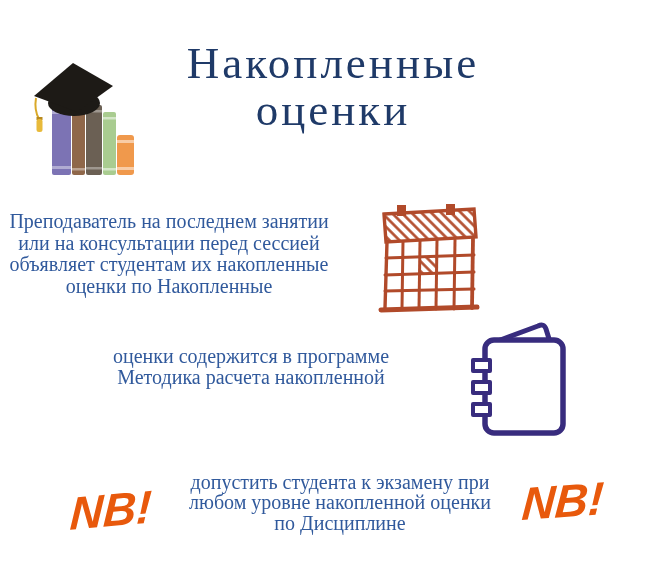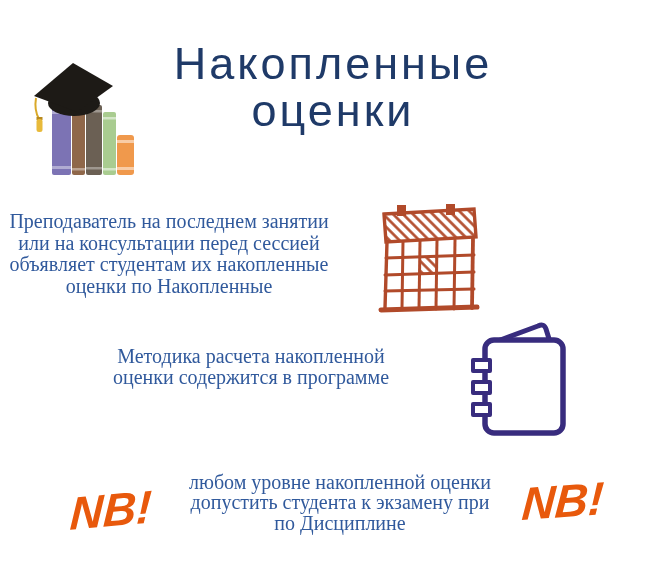--- a/index.html
+++ b/index.html
@@ -2,21 +2,21 @@
 <html><head>
 <meta charset="utf-8">
 <style>
   html,body{margin:0;padding:0;background:#fff;}
   .slide{
     position:relative;width:670px;height:576px;background:#ffffff;
     overflow:hidden;font-family:"Liberation Serif",serif;
   }
   .title{
     position:absolute;left:163px;top:40px;width:340px;margin:0;
-    font-family:Liberation Sans, sans-serif;font-weight:400;
+    font-family:Liberation Serif, serif;font-weight:400;
     font-size:45px;line-height:47px;letter-spacing:3px;
     color:#1F3A68;text-align:center;
   }
   .title span{display:block;}
   .para{
     position:absolute;margin:0;text-align:center;
     color:#30599C;font-size:20px;line-height:21.5px;
     font-family:"Liberation Serif",serif;
   }
   .para span{display:block;text-align:center;}
@@ -106,42 +106,42 @@
         <path d="M15,79 L104,76" stroke-width="3"></path>
         <path d="M15,95 L104,93" stroke-width="3"></path>
         <path d="M11,114 L107,111" stroke-width="5"></path>
 
         <polygon points="50,62 67,61 66,77 49,78" fill="url(#hatchCal)" stroke="none"></polygon>
       </g>
     </svg>
   </div>
 
   <p class="para para2">
+    <span>оценки содержится в программе</span>
     <span>Методика расчета накопленной</span>
-    <span>оценки содержится в программе</span>
   </p>
 
   <div class="icon notebook-icon">
     <svg width="100" height="120" viewBox="0 0 100 120">
       <g stroke="#382C7E" fill="#ffffff" stroke-linejoin="round" stroke-linecap="round">
 
         <path d="M19,28 L70,9 Q76,6 78,12 L82,25" stroke-width="5"></path>
 
         <rect x="17" y="23" width="78" height="93" rx="9" stroke-width="5.5"></rect>
 
         <rect x="5" y="43" width="17" height="11" stroke-width="4"></rect>
         <rect x="5" y="65" width="17" height="11" stroke-width="4"></rect>
         <rect x="5" y="87" width="17" height="11" stroke-width="4"></rect>
       </g>
     </svg>
   </div>
 
   <div class="nb nb-left">NB!</div>
 
   <p class="para para3">
+    <span>допустить студента к экзамену при</span>
     <span>любом уровне накопленной оценки</span>
-    <span>допустить студента к экзамену при</span>
     <span>по Дисциплине</span>
   </p>
 
   <div class="nb nb-right">NB!</div>
 
 </div>
 
 </body></html>

